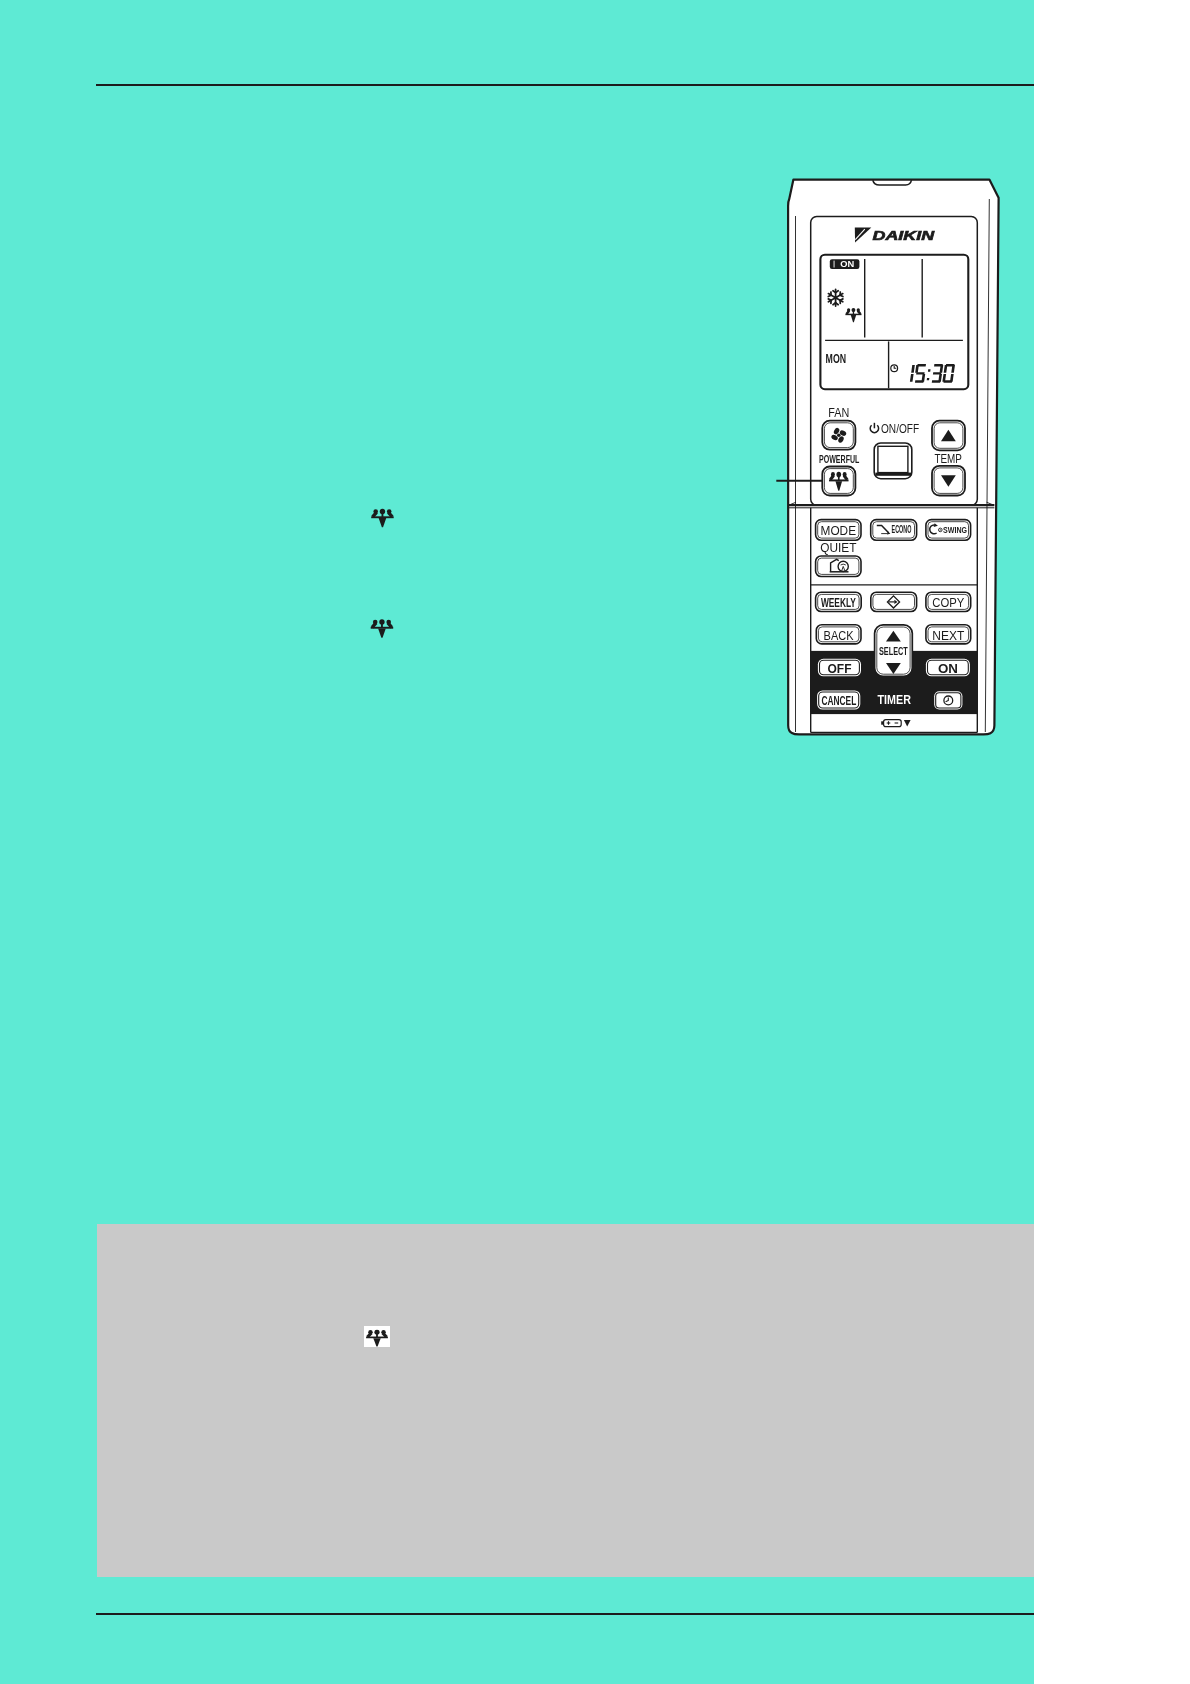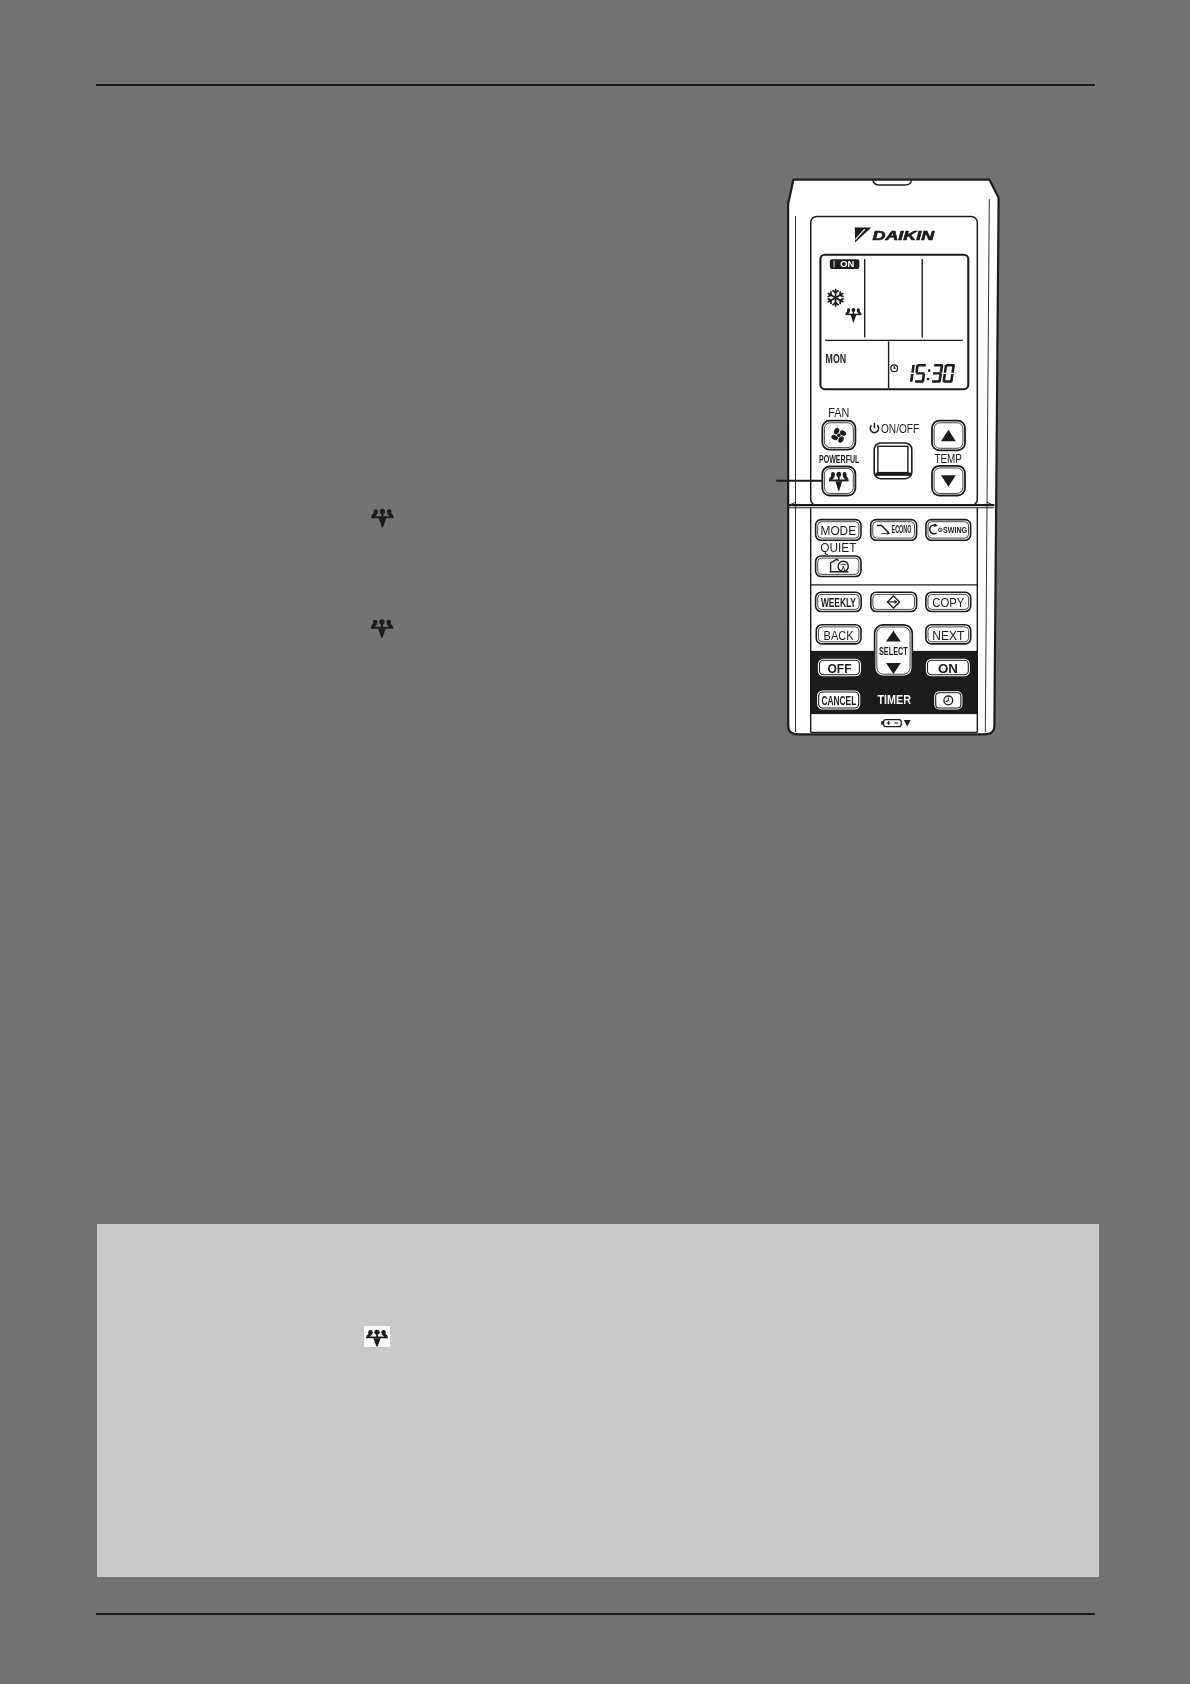--- a/index.html
+++ b/index.html
@@ -1,14 +1,14 @@
 <!DOCTYPE html>
 <html><head><meta charset="utf-8"><title>p</title><style>
 html,body{margin:0;padding:0;background:#fff;}
-#page{position:relative;width:1190px;height:1684px;background:#737373;overflow:hidden;font-family:"Liberation Sans",sans-serif;}
+#page{position:relative;width:1034px;height:1684px;background:#5eead4;overflow:hidden;font-family:"Liberation Sans",sans-serif;}
 .abs{position:absolute;}
 </style></head><body>
 <div id="page">
 <svg width="0" height="0" style="position:absolute">
       <defs>
         <g id="pwr" fill="#1c1c1c">
 <circle cx="11.5" cy="2.9" r="2.75"></circle>
 <rect x="10.55" y="4.4" width="1.9" height="3.8"></rect>
 <circle cx="4.6" cy="2.8" r="2.35"></circle>
 <circle cx="18.4" cy="2.8" r="2.35"></circle>

